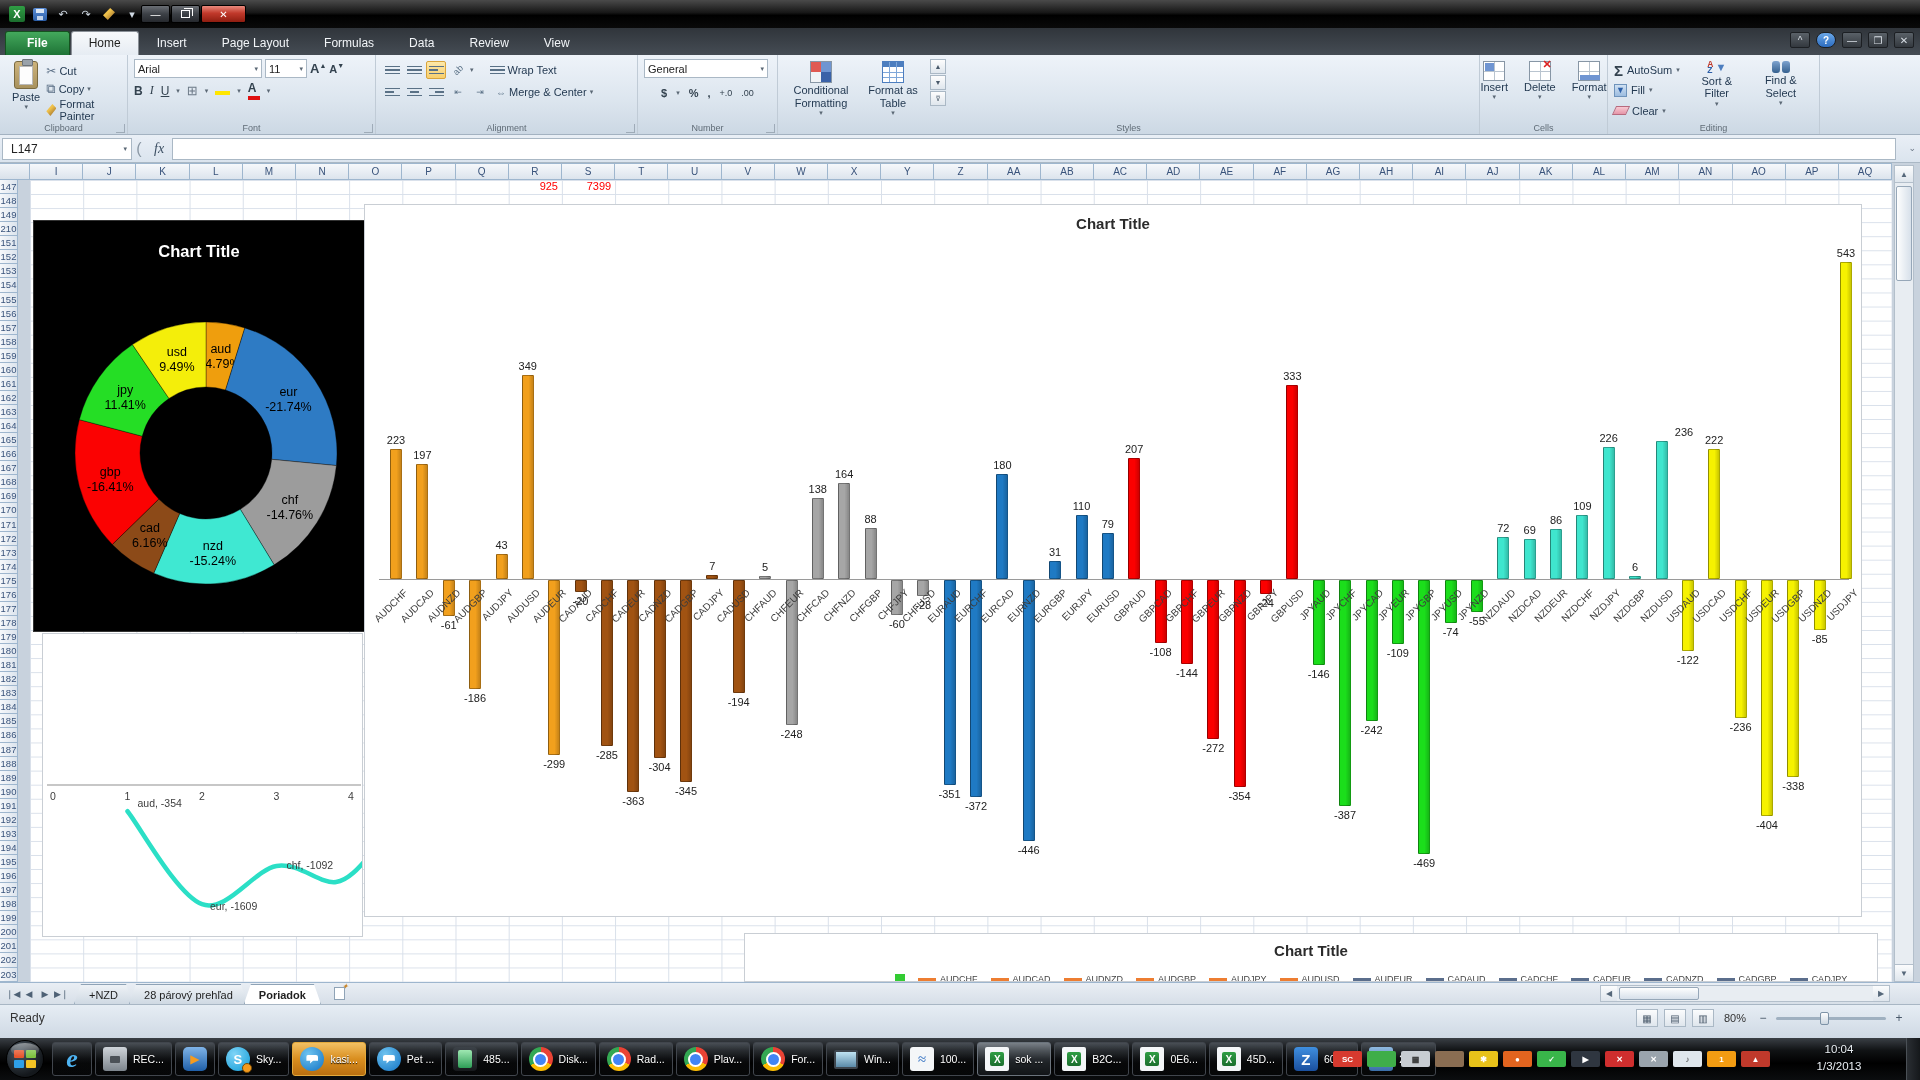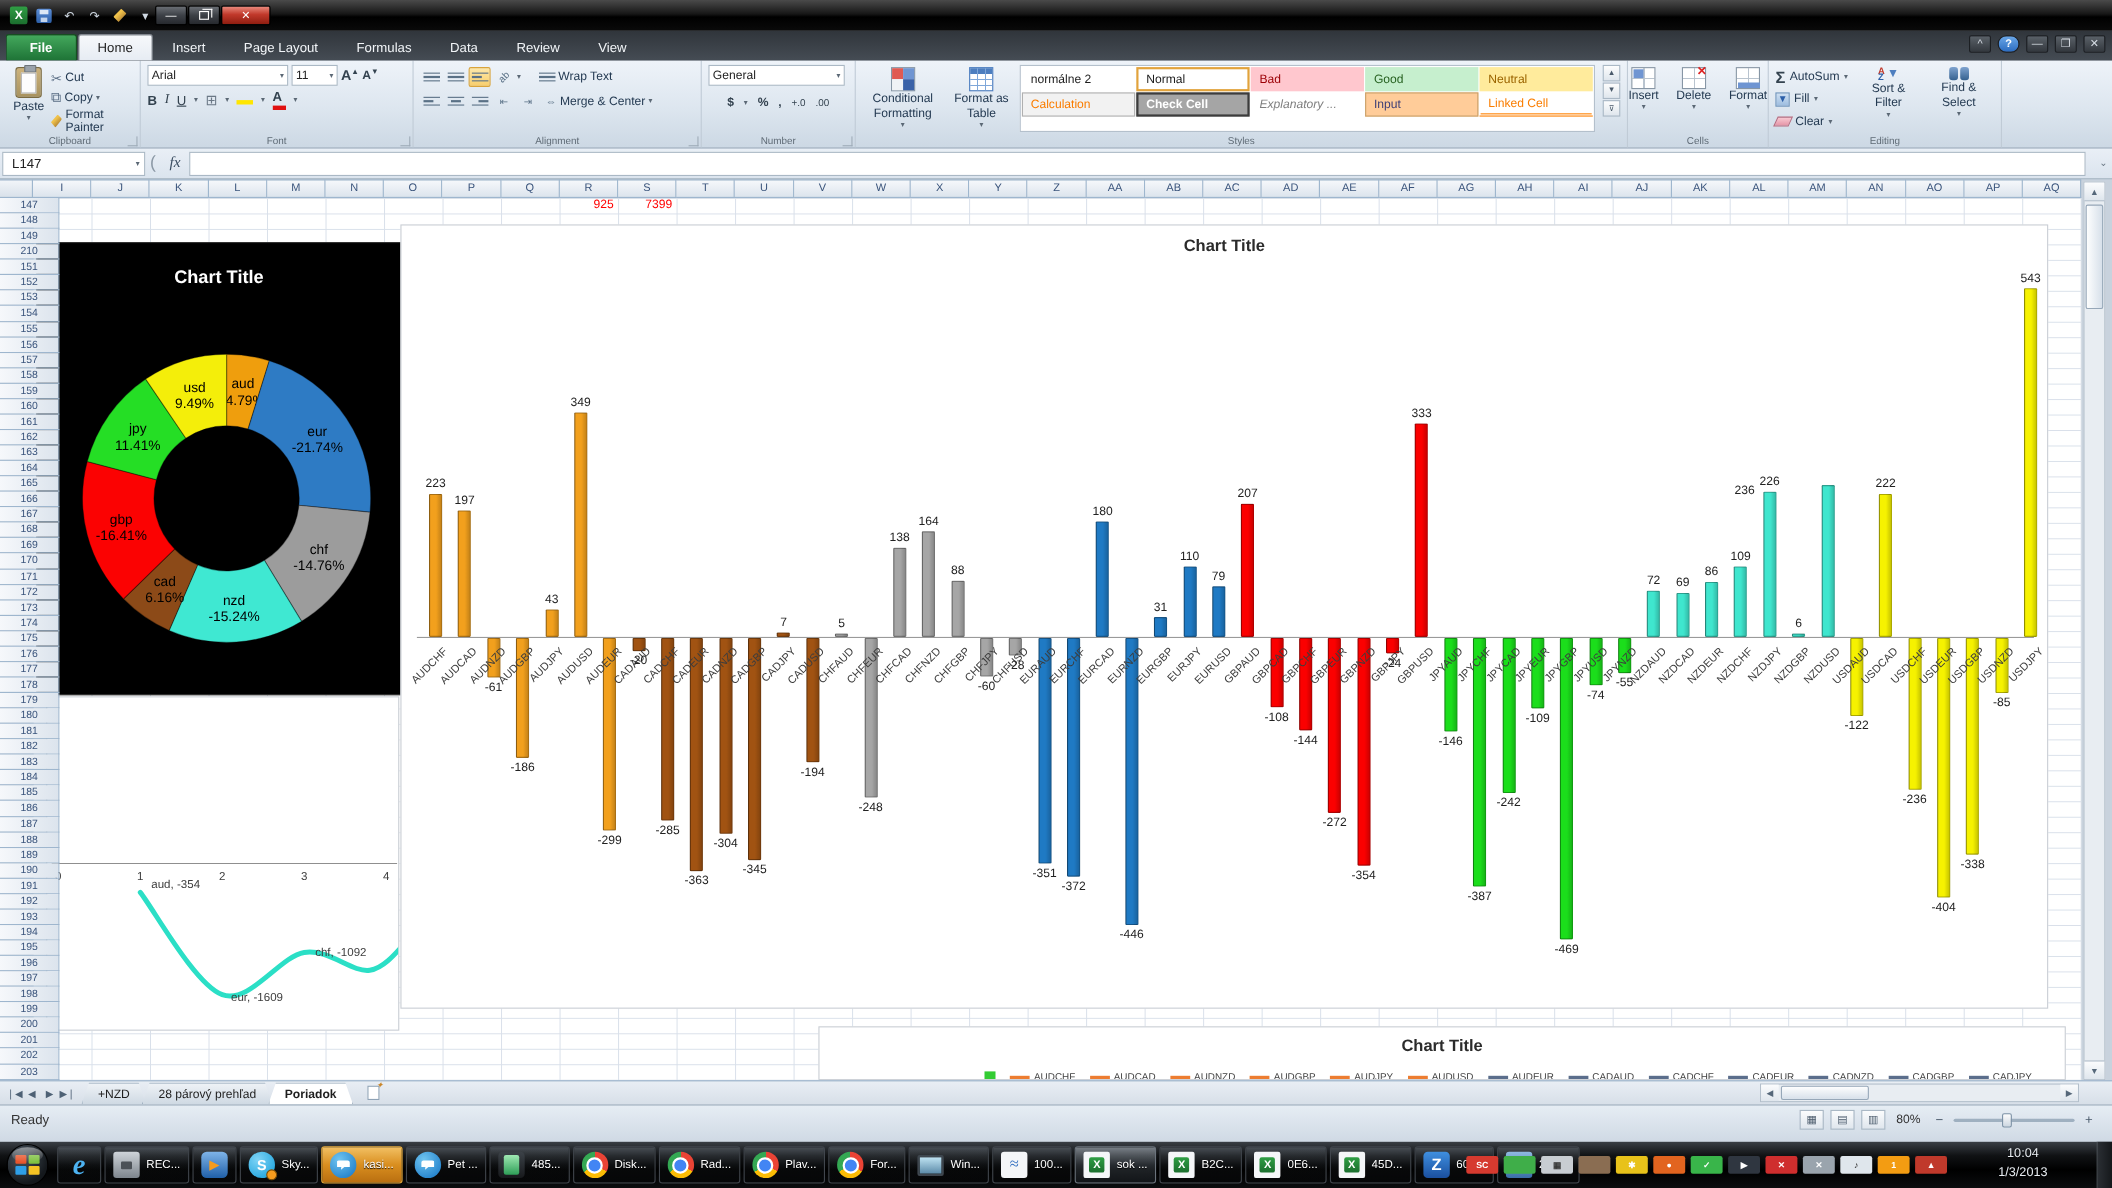--- a/index.html
+++ b/index.html
@@ -123,21 +123,21 @@
   .fb-sep{width:14px;height:22px;display:flex;align-items:center;justify-content:center;color:#8b98a5}
   .fx{font-family:"Liberation Serif",serif;font-style:italic;font-size:14px;color:#3c4f63;padding:0 8px}
   .fbox{flex:1;height:22px;background:#fff;border:1px solid #aab8c5;margin-right:24px}
   .fb-chev{position:absolute;right:4px;top:8px;color:#6b7886;font-size:9px}
 
   
   .corner{position:absolute;left:0;top:163px;width:30px;height:17px;background:linear-gradient(#f2f5f9,#d9e1ea);border:1px solid #9eb6ce;border-left:none;z-index:30}
   .col-headers{position:absolute;left:30px;top:163px;width:1862px;height:17px;display:flex;z-index:30}
   .colh{flex:1;border-right:1px solid #9eb6ce;border-top:1px solid #9eb6ce;border-bottom:1px solid #9eb6ce;
     background:linear-gradient(#f6f8fb,#dce4ed);font-size:10px;color:#39537b;display:flex;align-items:center;justify-content:center}
-  .row-headers{position:absolute;left:0;top:180px;width:54px;height:802px;z-index:30}
+  .row-headers{position:absolute;left:0;top:180px;width:18px;height:802px;z-index:30}
   .rowh{height:14.07px;border-bottom:1px solid #9eb6ce;border-right:1px solid #9eb6ce;background:linear-gradient(90deg,#f6f8fb,#dce4ed);
     font-size:9.5px;color:#39537b;display:flex;align-items:center;justify-content:center}
   .grid{position:absolute;left:30px;top:180px;width:1862px;height:802px;background:#fff;z-index:10;
     background-image:linear-gradient(to right,#d9e0ea 1px,transparent 1px),linear-gradient(to bottom,#d9e0ea 1px,transparent 1px);
     background-size:53.2px 14.07px}
   .cellv{position:absolute;font-size:11px;text-align:right;padding-right:4px;z-index:12}
 
   
   .chartbox{position:absolute;background:#fff;border:1px solid #c9ced4;z-index:20;overflow:hidden}
   #donut-chart{left:33px;top:220px;width:332px;height:412px;background:#000;border:1px solid #333}
@@ -429,32 +429,20 @@
             <i></i>
           </span>
         <span class="stack-lbl">Conditional Formatting</span>
           <span class="dd">▾</span>
       </div>
       <div class="rbtn-big" style="width:60px">
         <span class="ftico"></span>
         <span class="stack-lbl">Format as Table</span>
           <span class="dd">▾</span>
       </div>
-      <div class="gallery" id="style-gallery">
-          <div class="style-cell plain">normálne 2</div>
-          <div class="style-cell selected">Normal</div>
-          <div class="style-cell bad">Bad</div>
-          <div class="style-cell good">Good</div>
-          <div class="style-cell neutral">Neutral</div>
-          <div class="style-cell calculation">Calculation</div>
-          <div class="style-cell check">Check Cell</div>
-          <div class="style-cell explanatory">Explanatory ...</div>
-          <div class="style-cell input">Input</div>
-          <div class="style-cell linked">Linked Cell</div>
-        </div>
       <div class="gal-scroll">
         <span>▲</span>
         <span>▼</span>
         <span>⊽</span>
       </div>
       <div class="glabel">Styles</div>
     </div>
 
     <div class="rgroup" style="width:128px;display:flex;gap:8px;justify-content:center">
       <div class="rbtn-big">
@@ -792,21 +780,21 @@
       <div class="bar" style="left: 1211.4px; top: 310.3px; height: 63.7px; background: linear-gradient(90deg, rgb(63, 230, 206), rgb(63, 230, 206) 55%, rgba(0, 0, 0, 0.18)) rgb(63, 230, 206);"></div>
       <div class="bar-val" style="left: 1195.4px; top: 295.3px;">109</div>
       <div class="bar-cat" style="right: 272.6px; top: 382px;">NZDCHF</div>
       <div class="bar" style="left: 1237.7px; top: 242px; height: 132px; background: linear-gradient(90deg, rgb(63, 230, 206), rgb(63, 230, 206) 55%, rgba(0, 0, 0, 0.18)) rgb(63, 230, 206);"></div>
       <div class="bar-val" style="left: 1221.7px; top: 227px;">226</div>
       <div class="bar-cat" style="right: 246.3px; top: 382px;">NZDJPY</div>
       <div class="bar" style="left: 1264.1px; top: 370.5px; height: 3.5px; background: linear-gradient(90deg, rgb(63, 230, 206), rgb(63, 230, 206) 55%, rgba(0, 0, 0, 0.18)) rgb(63, 230, 206);"></div>
       <div class="bar-val" style="left: 1248.1px; top: 355.5px;">6</div>
       <div class="bar-cat" style="right: 219.9px; top: 382px;">NZDGBP</div>
       <div class="bar" style="left: 1290.5px; top: 236.2px; height: 137.8px; background: linear-gradient(90deg, rgb(63, 230, 206), rgb(63, 230, 206) 55%, rgba(0, 0, 0, 0.18)) rgb(63, 230, 206);"></div>
-      <div class="bar-val" style="left: 1199px; top: 221.2px; margin-top: 14px;">236</div>
+      <div class="bar-val" style="left: 1297px; top: 221.2px;">236</div>
       <div class="bar-cat" style="right: 193.5px; top: 382px;">NZDUSD</div>
       <div class="bar" style="left: 1316.8px; top: 375px; height: 71.2px; background: linear-gradient(90deg, rgb(246, 242, 0), rgb(246, 242, 0) 55%, rgba(0, 0, 0, 0.18)) rgb(246, 242, 0);"></div>
       <div class="bar-val" style="left: 1300.8px; top: 449.2px;">-122</div>
       <div class="bar-cat" style="right: 167.2px; top: 382px;">USDAUD</div>
       <div class="bar" style="left: 1343.2px; top: 244.4px; height: 129.6px; background: linear-gradient(90deg, rgb(246, 242, 0), rgb(246, 242, 0) 55%, rgba(0, 0, 0, 0.18)) rgb(246, 242, 0);"></div>
       <div class="bar-val" style="left: 1327.2px; top: 229.4px;">222</div>
       <div class="bar-cat" style="right: 140.8px; top: 382px;">USDCAD</div>
       <div class="bar" style="left: 1369.6px; top: 375px; height: 137.8px; background: linear-gradient(90deg, rgb(246, 242, 0), rgb(246, 242, 0) 55%, rgba(0, 0, 0, 0.18)) rgb(246, 242, 0);"></div>
       <div class="bar-val" style="left: 1353.6px; top: 515.8px;">-236</div>
       <div class="bar-cat" style="right: 114.4px; top: 382px;">USDCHF</div>

